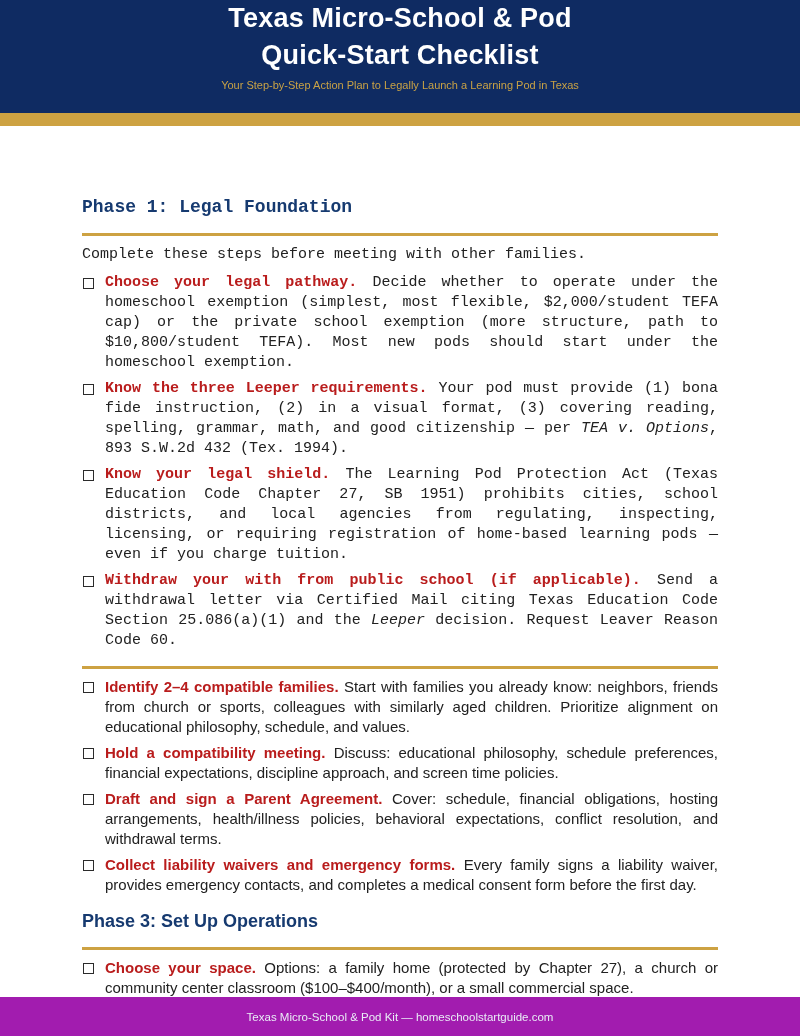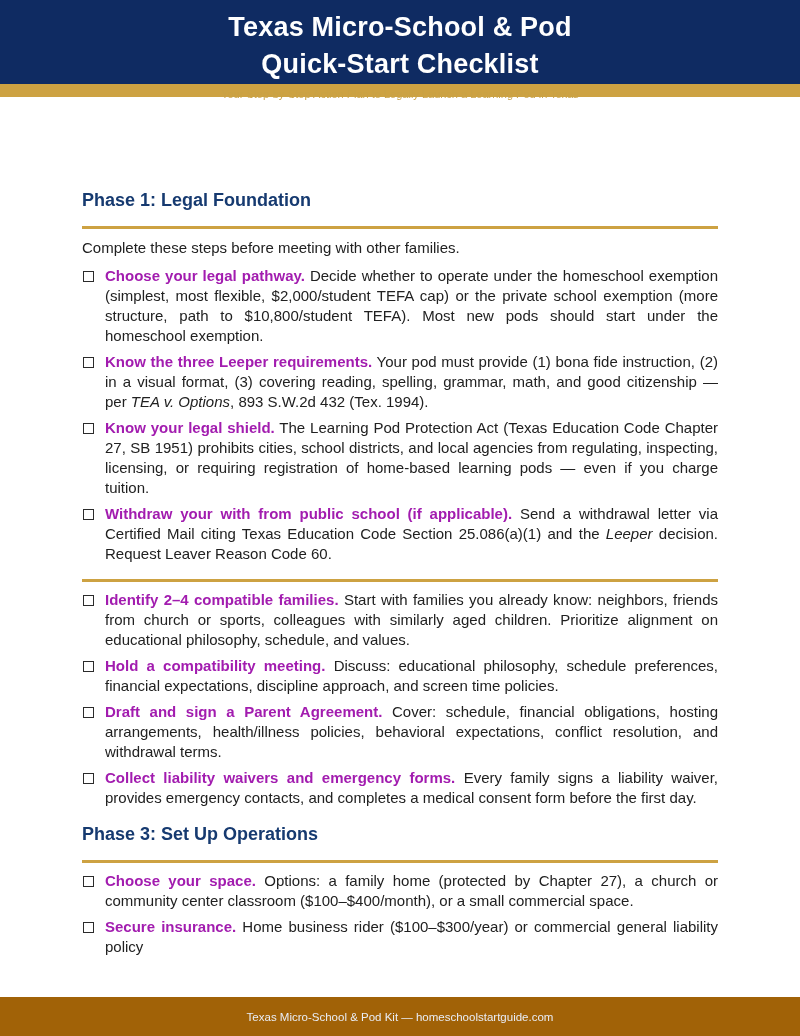--- a/index.html
+++ b/index.html
@@ -7,23 +7,22 @@
   body {
     font-family: "Liberation Sans", sans-serif;
     background: #ffffff;
     color: #212121;
     position: relative;
     overflow: hidden;
   }
   
   .header {
     background: #0f2b62;
-    height: 84px;
+    height: 113px;
     text-align: center;
-    padding-top: 9px;
   }
   .header .title {
     color: #ffffff;
     font-weight: bold;
     font-size: 27px;
     line-height: 37px;
     letter-spacing: 0.2px;
   }
   .header .subtitle {
     color: #c9a245;
@@ -31,21 +30,21 @@
     line-height: 17px;
     margin-top: 3px;
   }
   .gold-bar {
     height: 13px;
     background: #cda242;
   }
   
   .content { padding: 0 82px; }
   .section { margin-top: 15px; }
-  .section.first { margin-top: 92px; }
+  .section.first { margin-top: 70px; font-family: Liberation Mono, monospace; }
   .phase-heading {
     color: #163a70;
     font-size: 18px;
     line-height: 22px;
     font-weight: bold;
   }
   .rule {
     height: 3px;
     background: #cda242;
     margin-top: 15px;
@@ -69,28 +68,28 @@
     flex: 0 0 auto;
     margin: 5px 11px 0 1px;
     background: #ffffff;
   }
   .item-text {
     font-size: 15px;
     line-height: 20px;
     text-align: justify;
     color: #212121;
   }
-  .seg-bold { font-weight: bold; color: #a21caf; }
+  .seg-bold { font-weight: bold; color: #b91c1c; }
   .seg-italic { font-style: italic; }
   
   .footer {
     position: absolute;
     left: 0; right: 0; bottom: 0;
     height: 39px;
-    background: #a16207;
+    background: #a21caf;
     display: flex;
     align-items: center;
     justify-content: center;
   }
   .footer-text {
     color: #e9edf6;
     font-size: 11.5px;
   }
 </style>
 </head>

